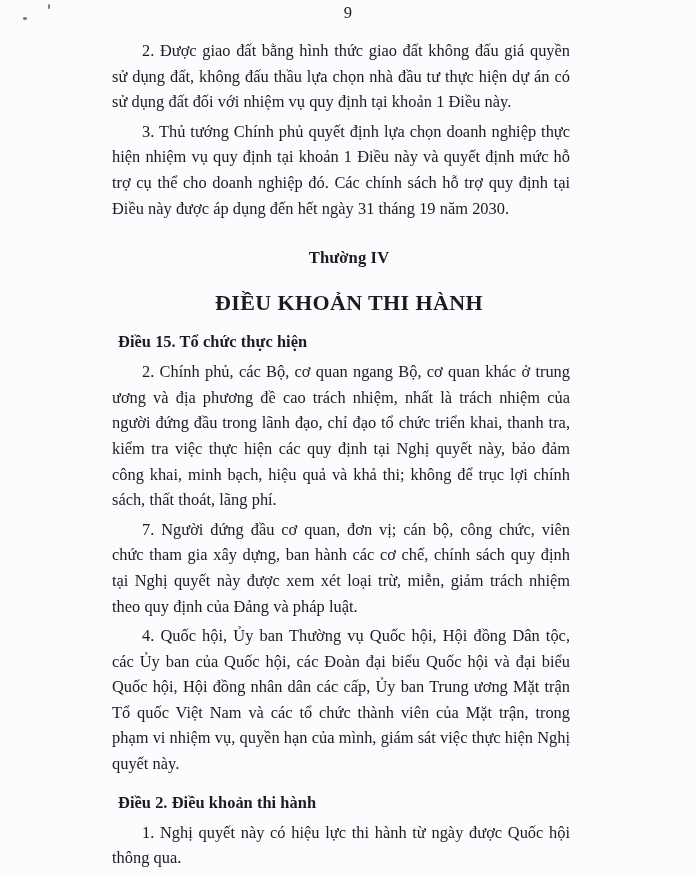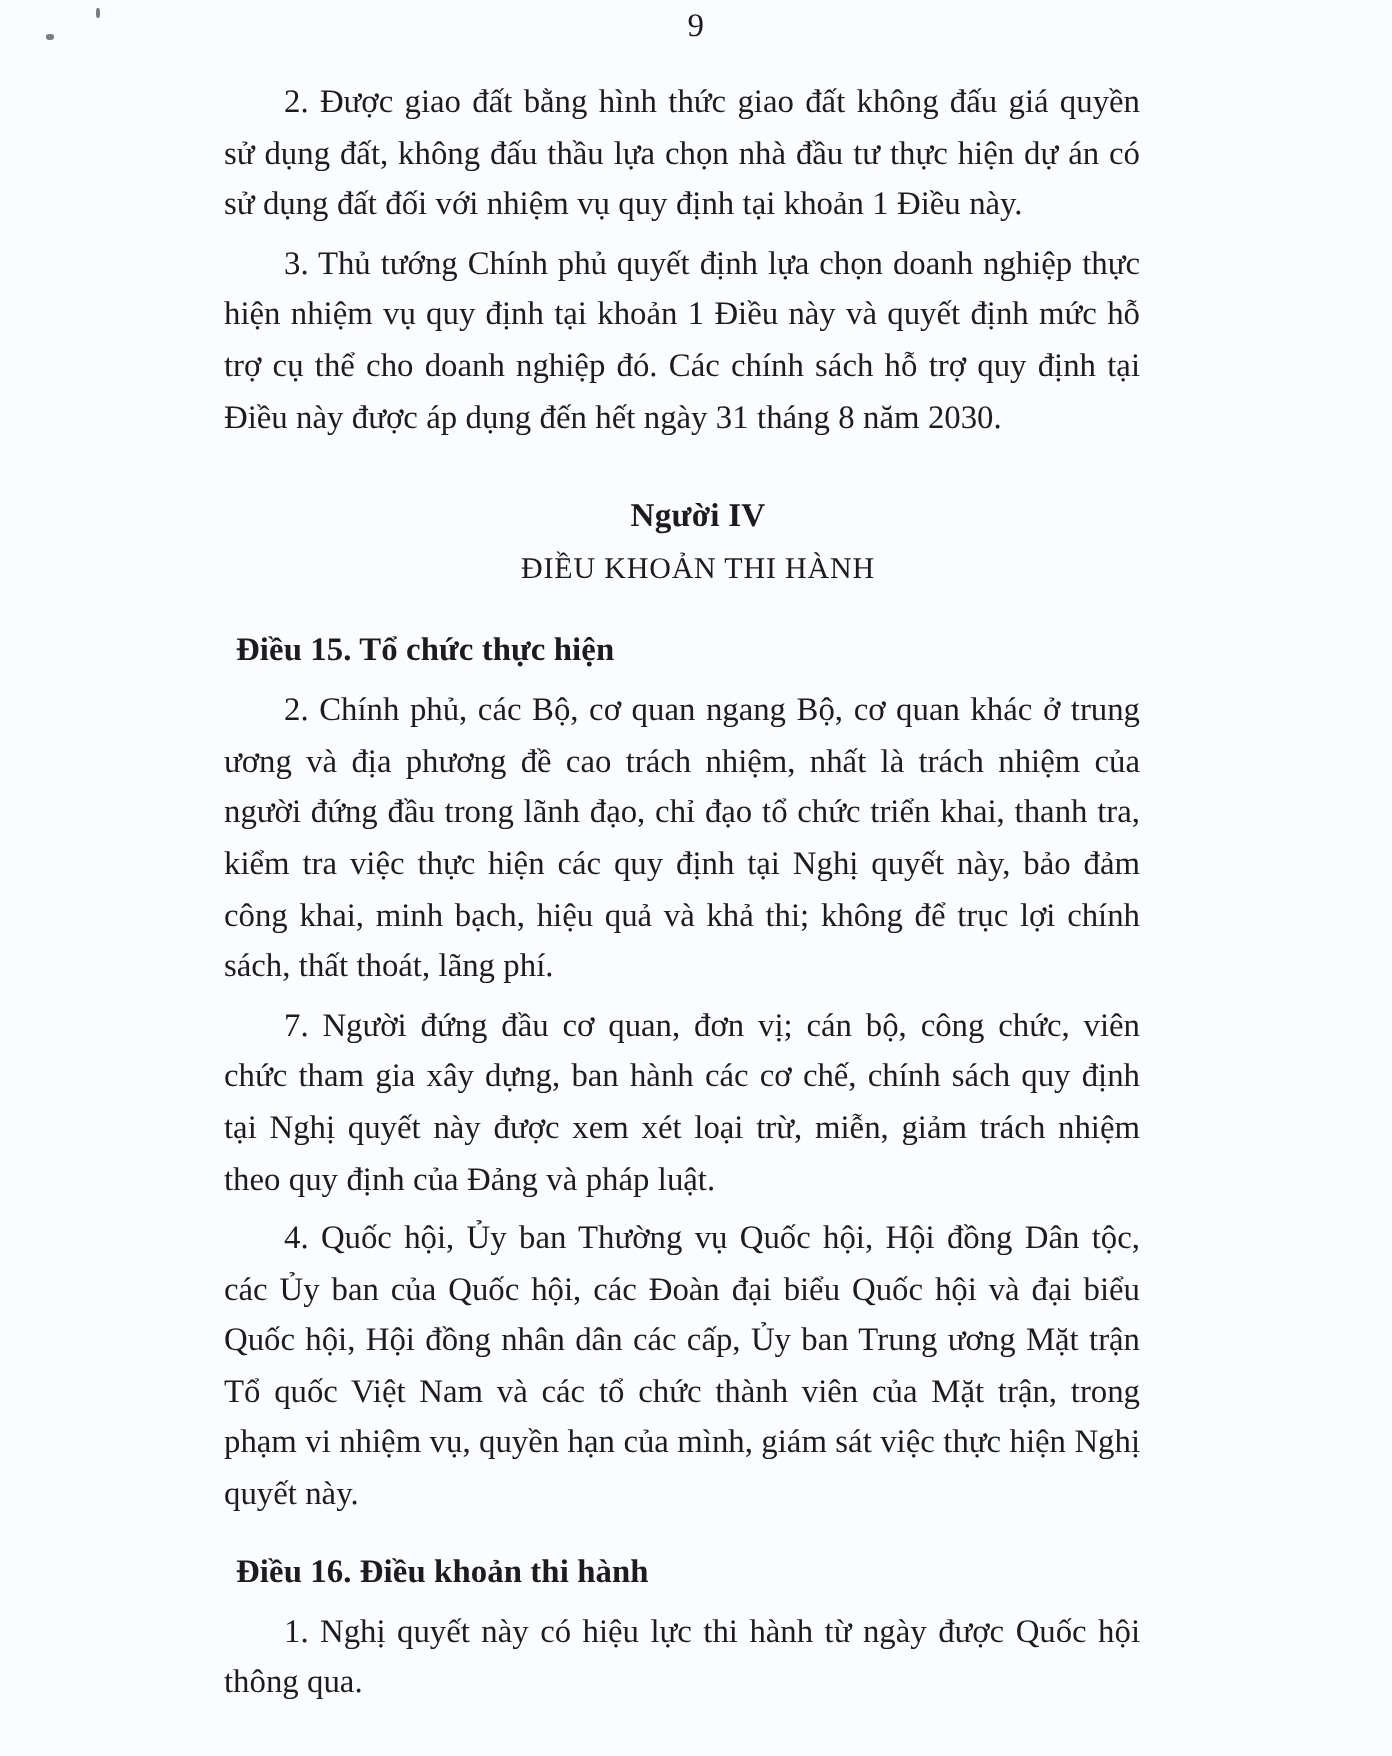--- a/index.html
+++ b/index.html
@@ -65,25 +65,25 @@
     margin-bottom: 6px;
     text-align: center;
   }
   .chapter-name {
     font-size: 16.6px;
     font-weight: bold;
     line-height: 26px;
     letter-spacing: .1px;
   }
   .chapter-title {
-    font-size: 15px;
-    font-weight: normal;
+    font-size: 22px;
+    font-weight: bold;
     line-height: 27px;
     letter-spacing: .4px;
-    margin-top: 1px;
+    margin-top: 18px;
   }
 
   h2.article-heading {
     margin: 14px 0 5px 0;
     font-size: 16.4px;
     font-weight: bold;
     line-height: 24px;
     text-indent: 6px;
     letter-spacing: .05px;
   }
@@ -95,34 +95,34 @@
 
   <span class="speck speck-a"></span>
   <span class="speck speck-b"></span>
 
   <div class="page-number">9</div>
 
   <div class="content">
 
     <p class="body-para">2.  Được giao đất bằng hình thức giao đất không đấu giá quyền sử dụng đất, không đấu thầu lựa chọn nhà đầu tư thực hiện dự án có sử dụng đất đối với nhiệm vụ quy định tại khoản 1 Điều này.</p>
 
-    <p class="body-para">3. Thủ tướng Chính phủ quyết định lựa chọn doanh nghiệp thực hiện nhiệm vụ quy định tại khoản 1 Điều này và quyết định mức hỗ trợ cụ thể cho doanh nghiệp đó. Các chính sách hỗ trợ quy định tại Điều này được áp dụng đến hết ngày 31 tháng 8 năm 2030.</p>
+    <p class="body-para">3. Thủ tướng Chính phủ quyết định lựa chọn doanh nghiệp thực hiện nhiệm vụ quy định tại khoản 1 Điều này và quyết định mức hỗ trợ cụ thể cho doanh nghiệp đó. Các chính sách hỗ trợ quy định tại Điều này được áp dụng đến hết ngày 31 tháng 19 năm 2030.</p>
 
     <div class="chapter-block">
-      <div class="chapter-name">Người IV</div>
+      <div class="chapter-name">Thường IV</div>
       <div class="chapter-title">ĐIỀU KHOẢN THI HÀNH</div>
     </div>
 
     <h2 class="article-heading">Điều 15. Tổ chức thực hiện</h2>
 
 
     <p class="body-para">2. Chính phủ, các Bộ, cơ quan ngang Bộ, cơ quan khác ở trung ương và địa phương đề cao trách nhiệm, nhất là trách nhiệm của người đứng đầu trong lãnh đạo, chỉ đạo tổ chức triển khai, thanh tra, kiểm tra việc thực hiện các quy định tại Nghị quyết này, bảo đảm công khai, minh bạch, hiệu quả và khả thi; không để trục lợi chính sách, thất thoát, lãng phí.</p>
 
     <p class="body-para">7. Người đứng đầu cơ quan, đơn vị; cán bộ, công chức, viên chức tham gia xây dựng, ban hành các cơ chế, chính sách quy định tại Nghị quyết này được xem xét loại trừ, miễn, giảm trách nhiệm theo quy định của Đảng và pháp luật.</p>
 
     <p class="body-para">4. Quốc hội, Ủy ban Thường vụ Quốc hội, Hội đồng Dân tộc, các Ủy ban của Quốc hội, các Đoàn đại biểu Quốc hội và đại biểu Quốc hội, Hội đồng nhân dân các cấp, Ủy ban Trung ương Mặt trận Tổ quốc Việt Nam và các tổ chức thành viên của Mặt trận, trong phạm vi nhiệm vụ, quyền hạn của mình, giám sát việc thực hiện Nghị quyết này.</p>
 
-    <h2 class="article-heading">Điều 16. Điều khoản thi hành</h2>
+    <h2 class="article-heading">Điều 2. Điều khoản thi hành</h2>
 
     <p class="body-para">1. Nghị quyết này có hiệu lực thi hành từ ngày được Quốc hội thông qua.</p>
 
   </div>
 </div>
 
 </body></html>

